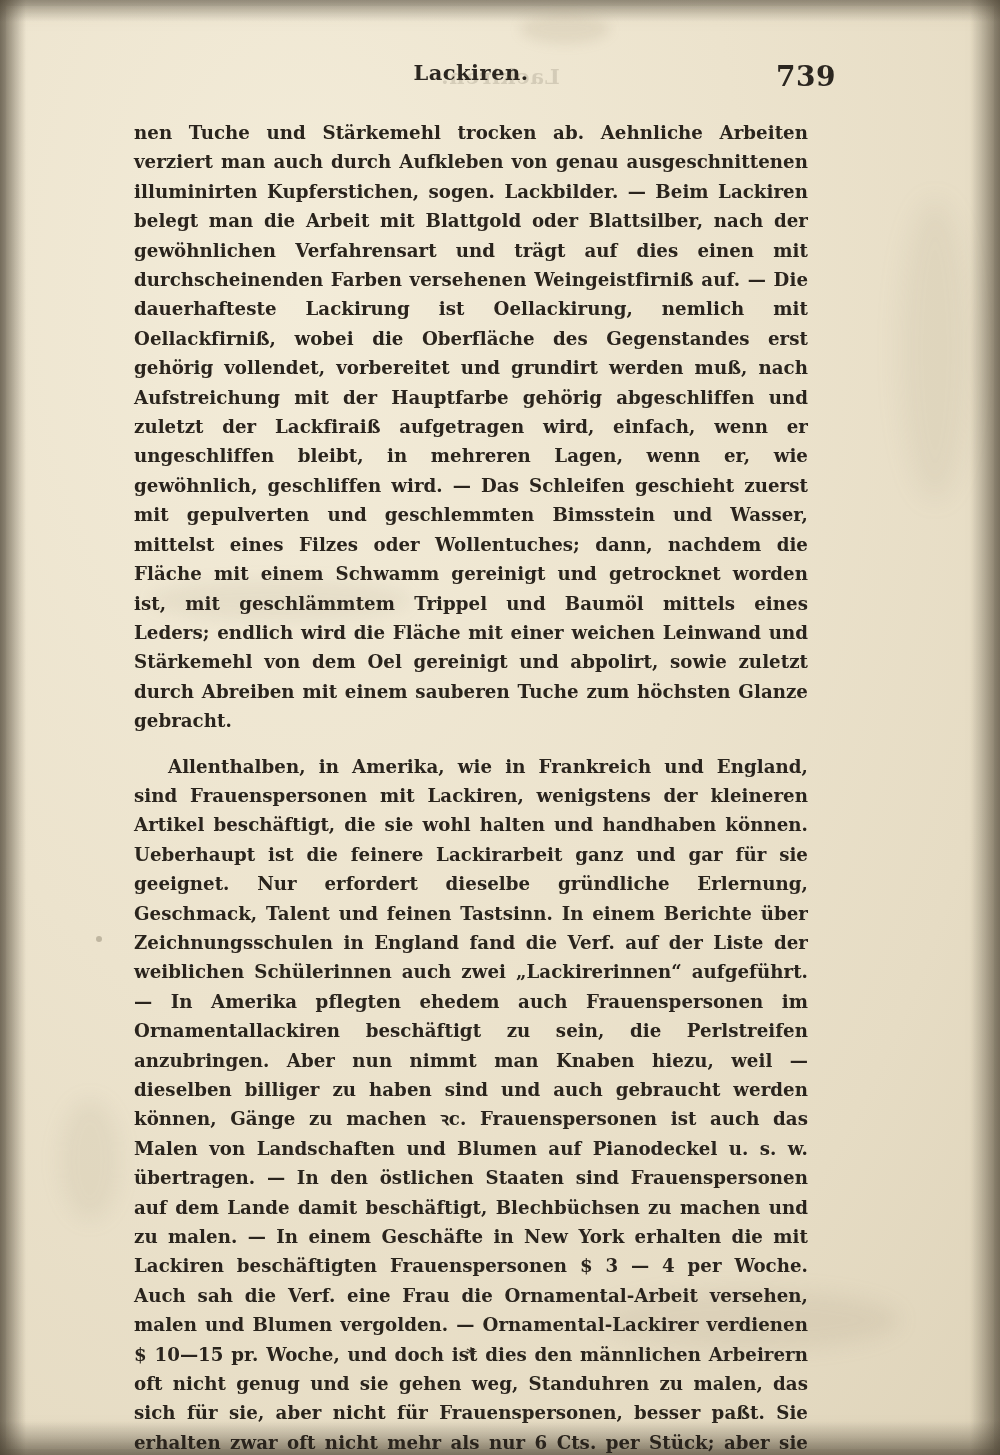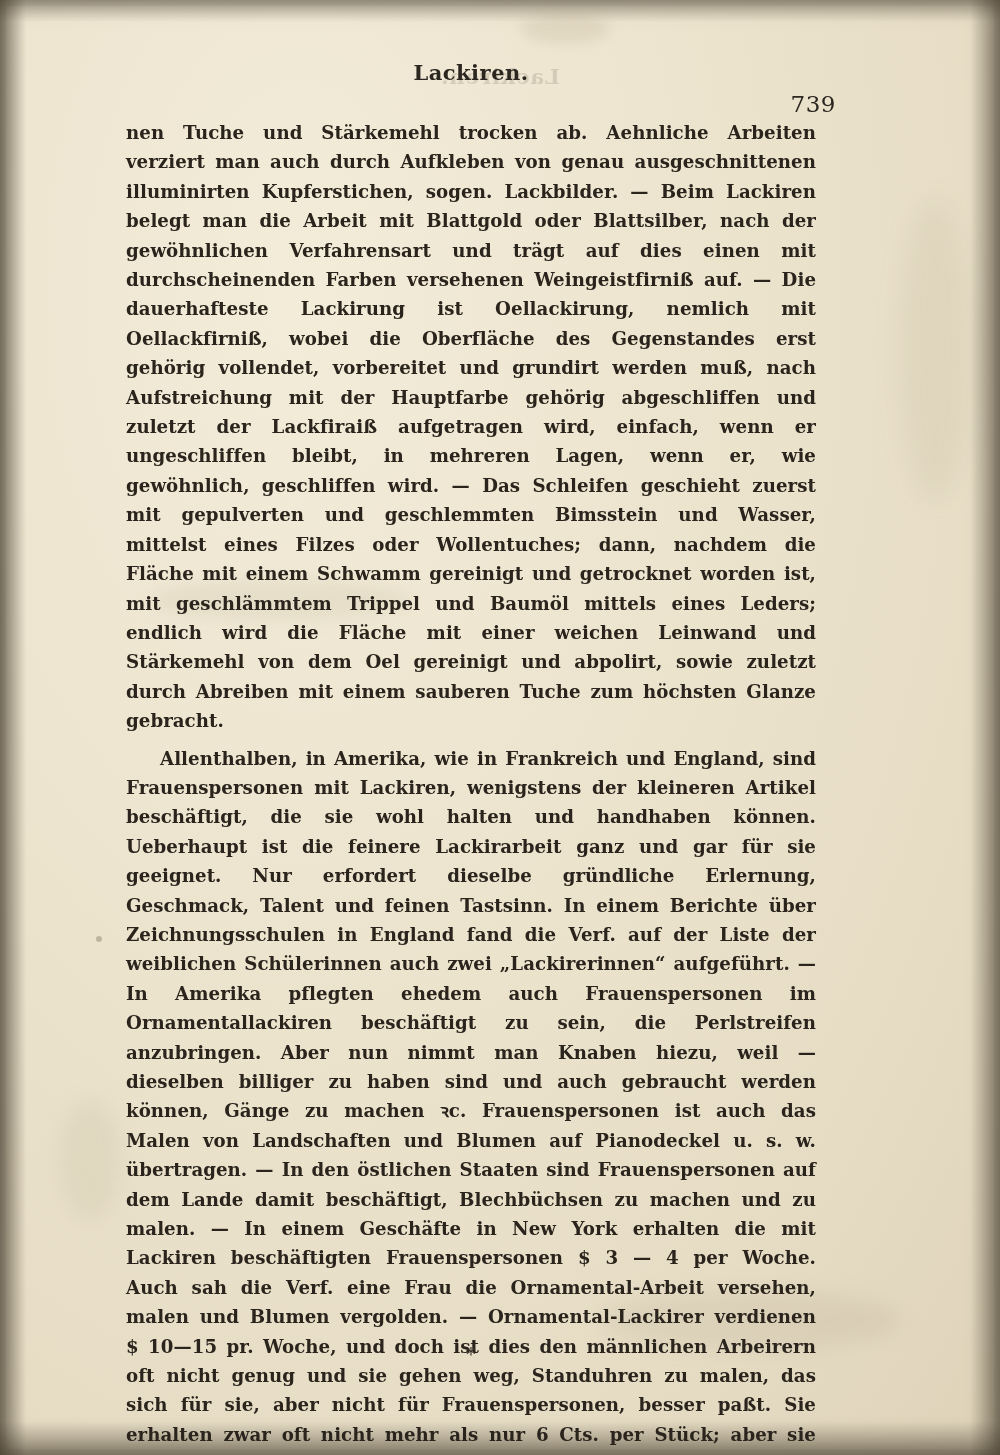--- a/index.html
+++ b/index.html
@@ -88,44 +88,43 @@
     font-size: 21px;
     font-weight: bold;
     color: #2b2620;
     letter-spacing: 0.5px;
     font-family: "DejaVu Serif", serif;
   }
   .page-number {
     position: absolute;
     right: -12px;
     top: 0;
-    font-size: 23px;
-    font-weight: normal;
+    font-size: 28px;
+    font-weight: bold;
     color: #2b2620;
     letter-spacing: 0.5px;
-    margin-top: 31px;
   }
   .rule {
     margin-top: 6px;
     height: 0;
   }
   .body-text {
     margin-top: 22px;
     font-size: 18.2px;
     line-height: 29.4px;
     color: #2a241d;
     text-align: justify;
     text-justify: inter-word;
     font-family: "DejaVu Serif", serif;
     font-weight: 600;
     letter-spacing: 0.05px;
     word-spacing: 1.2px;
   }
   .body-text p {
-    margin: 8px;
+    margin: 16px;
   }
   .indent {
     text-indent: 34px;
   }
   .footmark {
     position: absolute;
     left: 0;
     top: 1283px;
     width: 706px;
     text-align: center;

